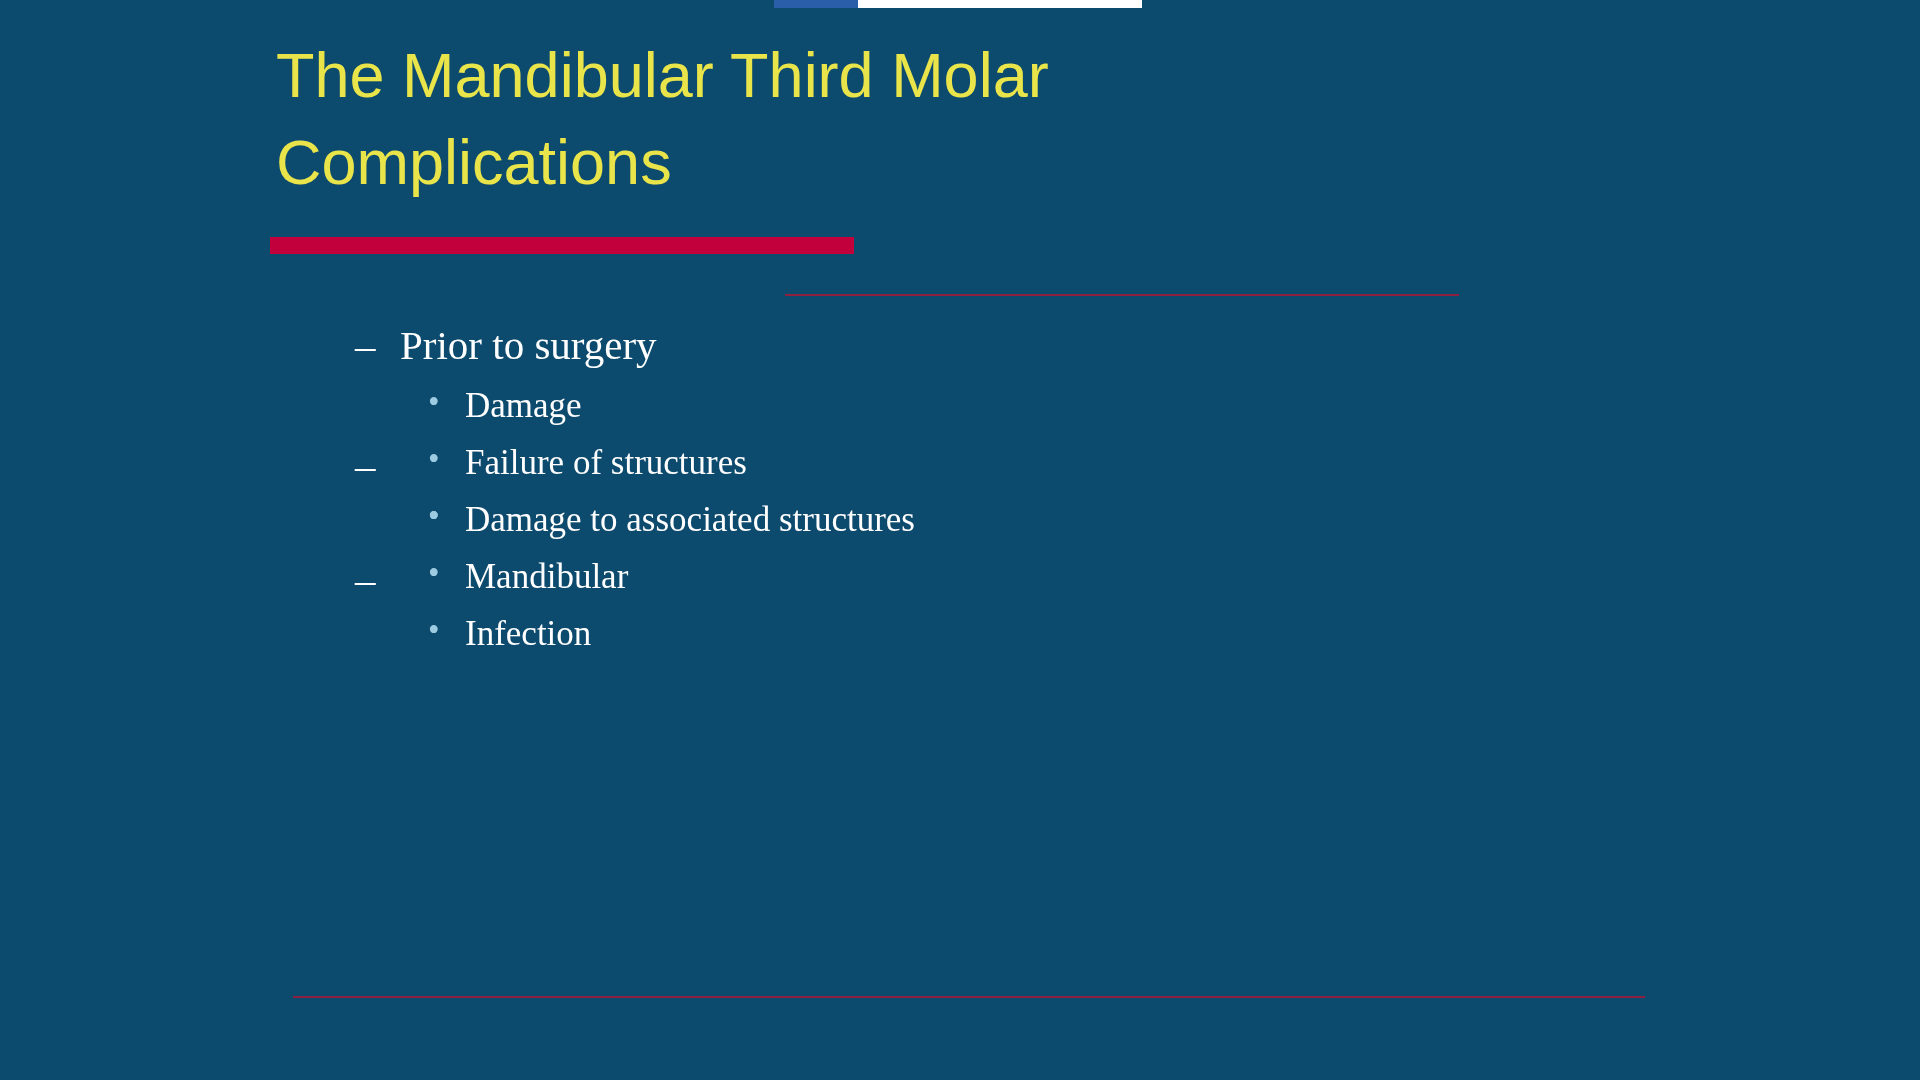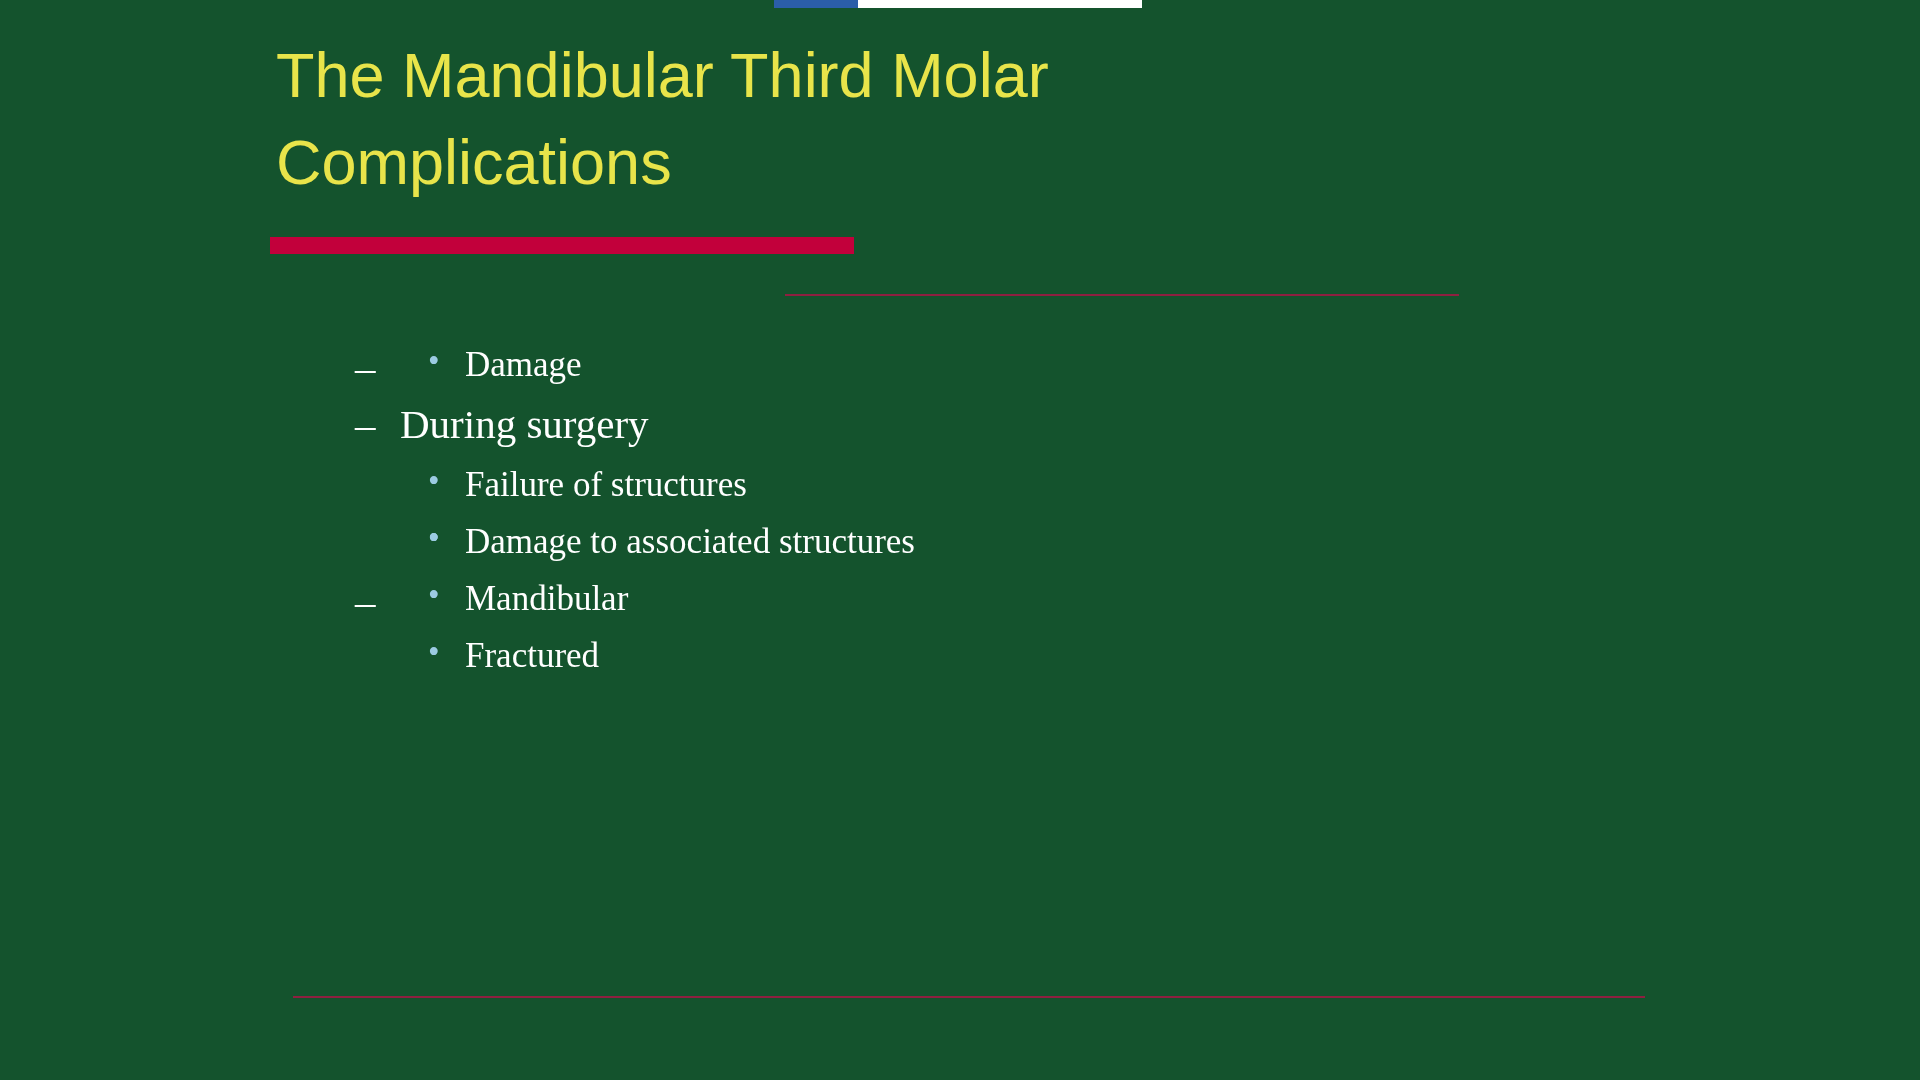--- a/index.html
+++ b/index.html
@@ -12,21 +12,21 @@
   }
   body {
     font-family: "Liberation Serif", serif;
     color: #ffffff;
   }
 
   .slide {
     position: relative;
     width: 1920px;
     height: 1080px;
-    background: #14532d;
+    background: #0c4a6e;
   }
 
   
   .top-bar-blue {
     position: absolute;
     left: 774px;
     top: 0px;
     width: 84px;
     height: 8px;
     background: #2b5ea8;
@@ -139,31 +139,31 @@
 Complications</div>
 
   <div class="title-rule"></div>
   <div class="thin-rule-top"></div>
 
   <div class="body-list">
 
     <div class="group">
       <div class="lvl1">
         <span class="dash">–</span>
+        <span>Prior to surgery</span>
       </div>
       <div class="lvl2">
         <span class="dot">•</span>
         <span>Damage</span>
       </div>
     </div>
 
     <div class="group">
       <div class="lvl1">
         <span class="dash">–</span>
-        <span>During surgery</span>
       </div>
       <div class="lvl2">
         <span class="dot">•</span>
         <span>Failure of structures</span>
       </div>
       <div class="lvl2">
         <span class="dot">•</span>
       </div>
       <div class="lvl2">
         <span class="dot">•</span>
@@ -174,20 +174,20 @@
     <div class="group">
       <div class="lvl1">
         <span class="dash">–</span>
       </div>
       <div class="lvl2">
         <span class="dot">•</span>
         <span>Mandibular</span>
       </div>
       <div class="lvl2">
         <span class="dot">•</span>
-        <span>Fractured</span>
+        <span>Infection</span>
       </div>
     </div>
 
   </div>
 
   <div class="thin-rule-bottom"></div>
 </div>
 
 </body></html>

